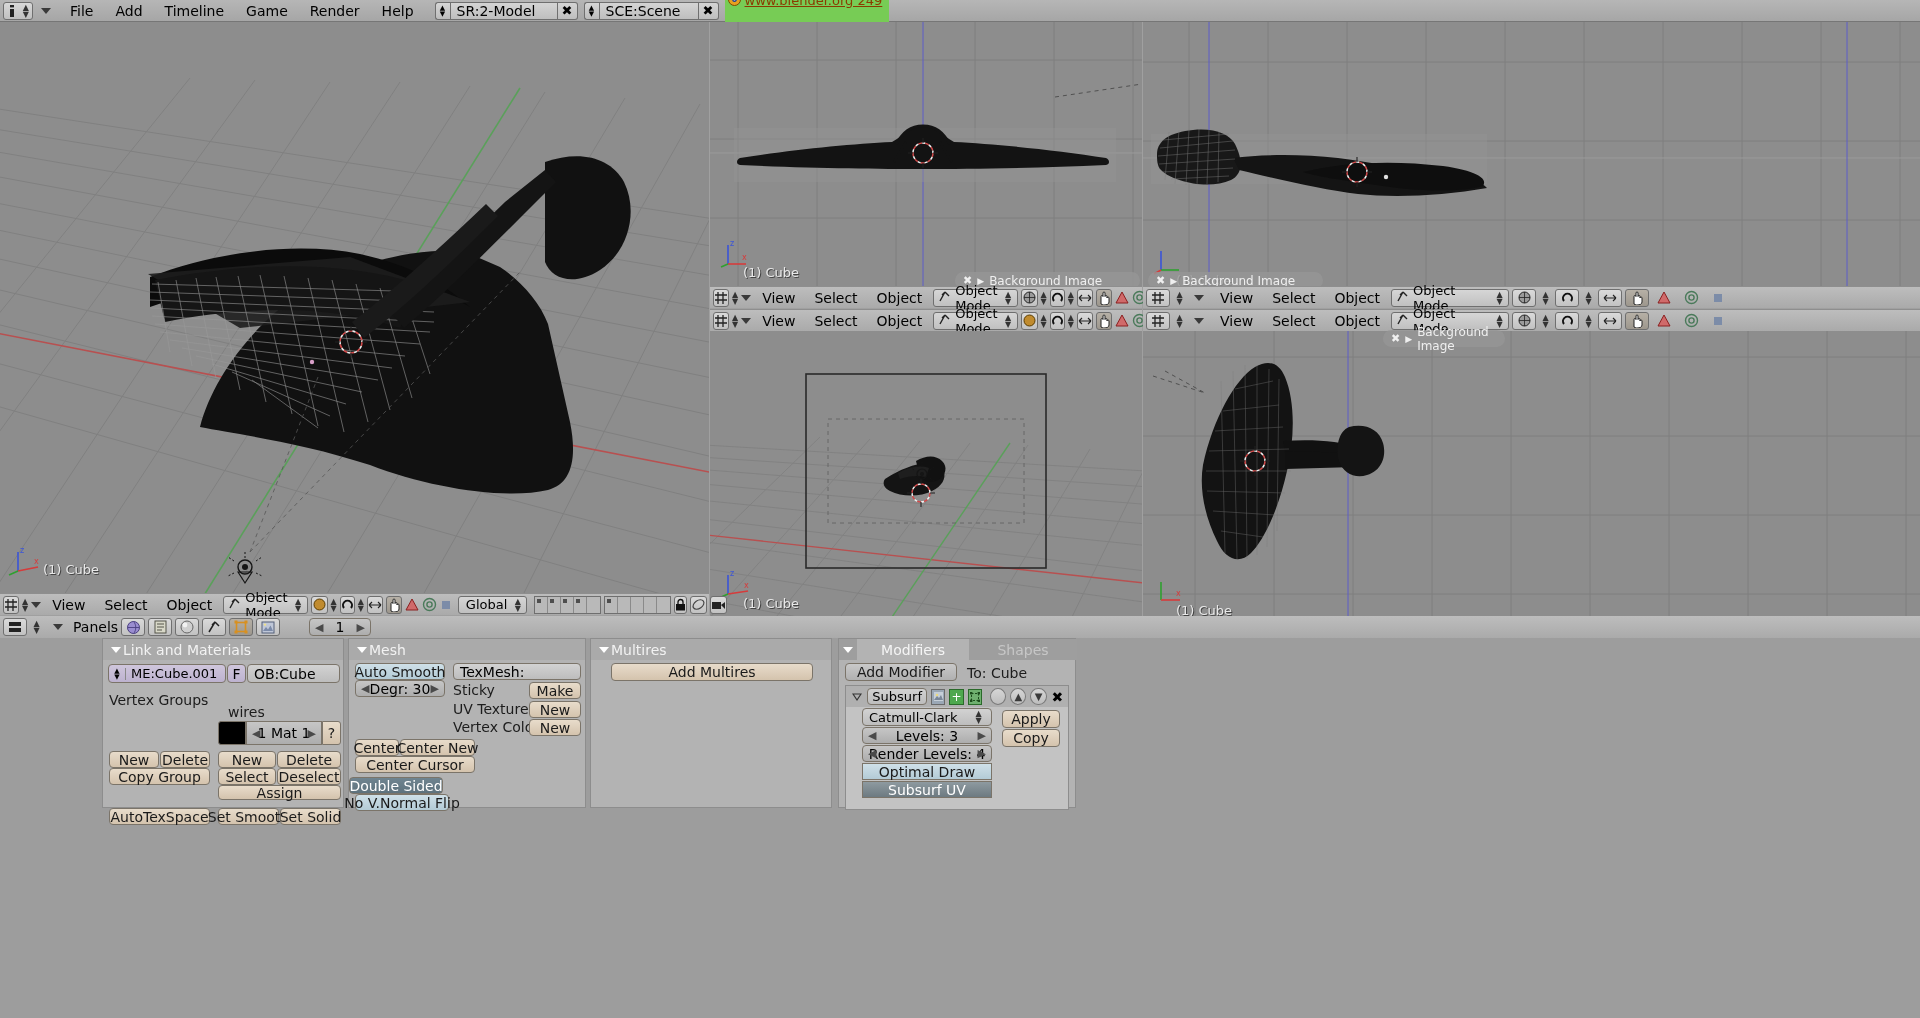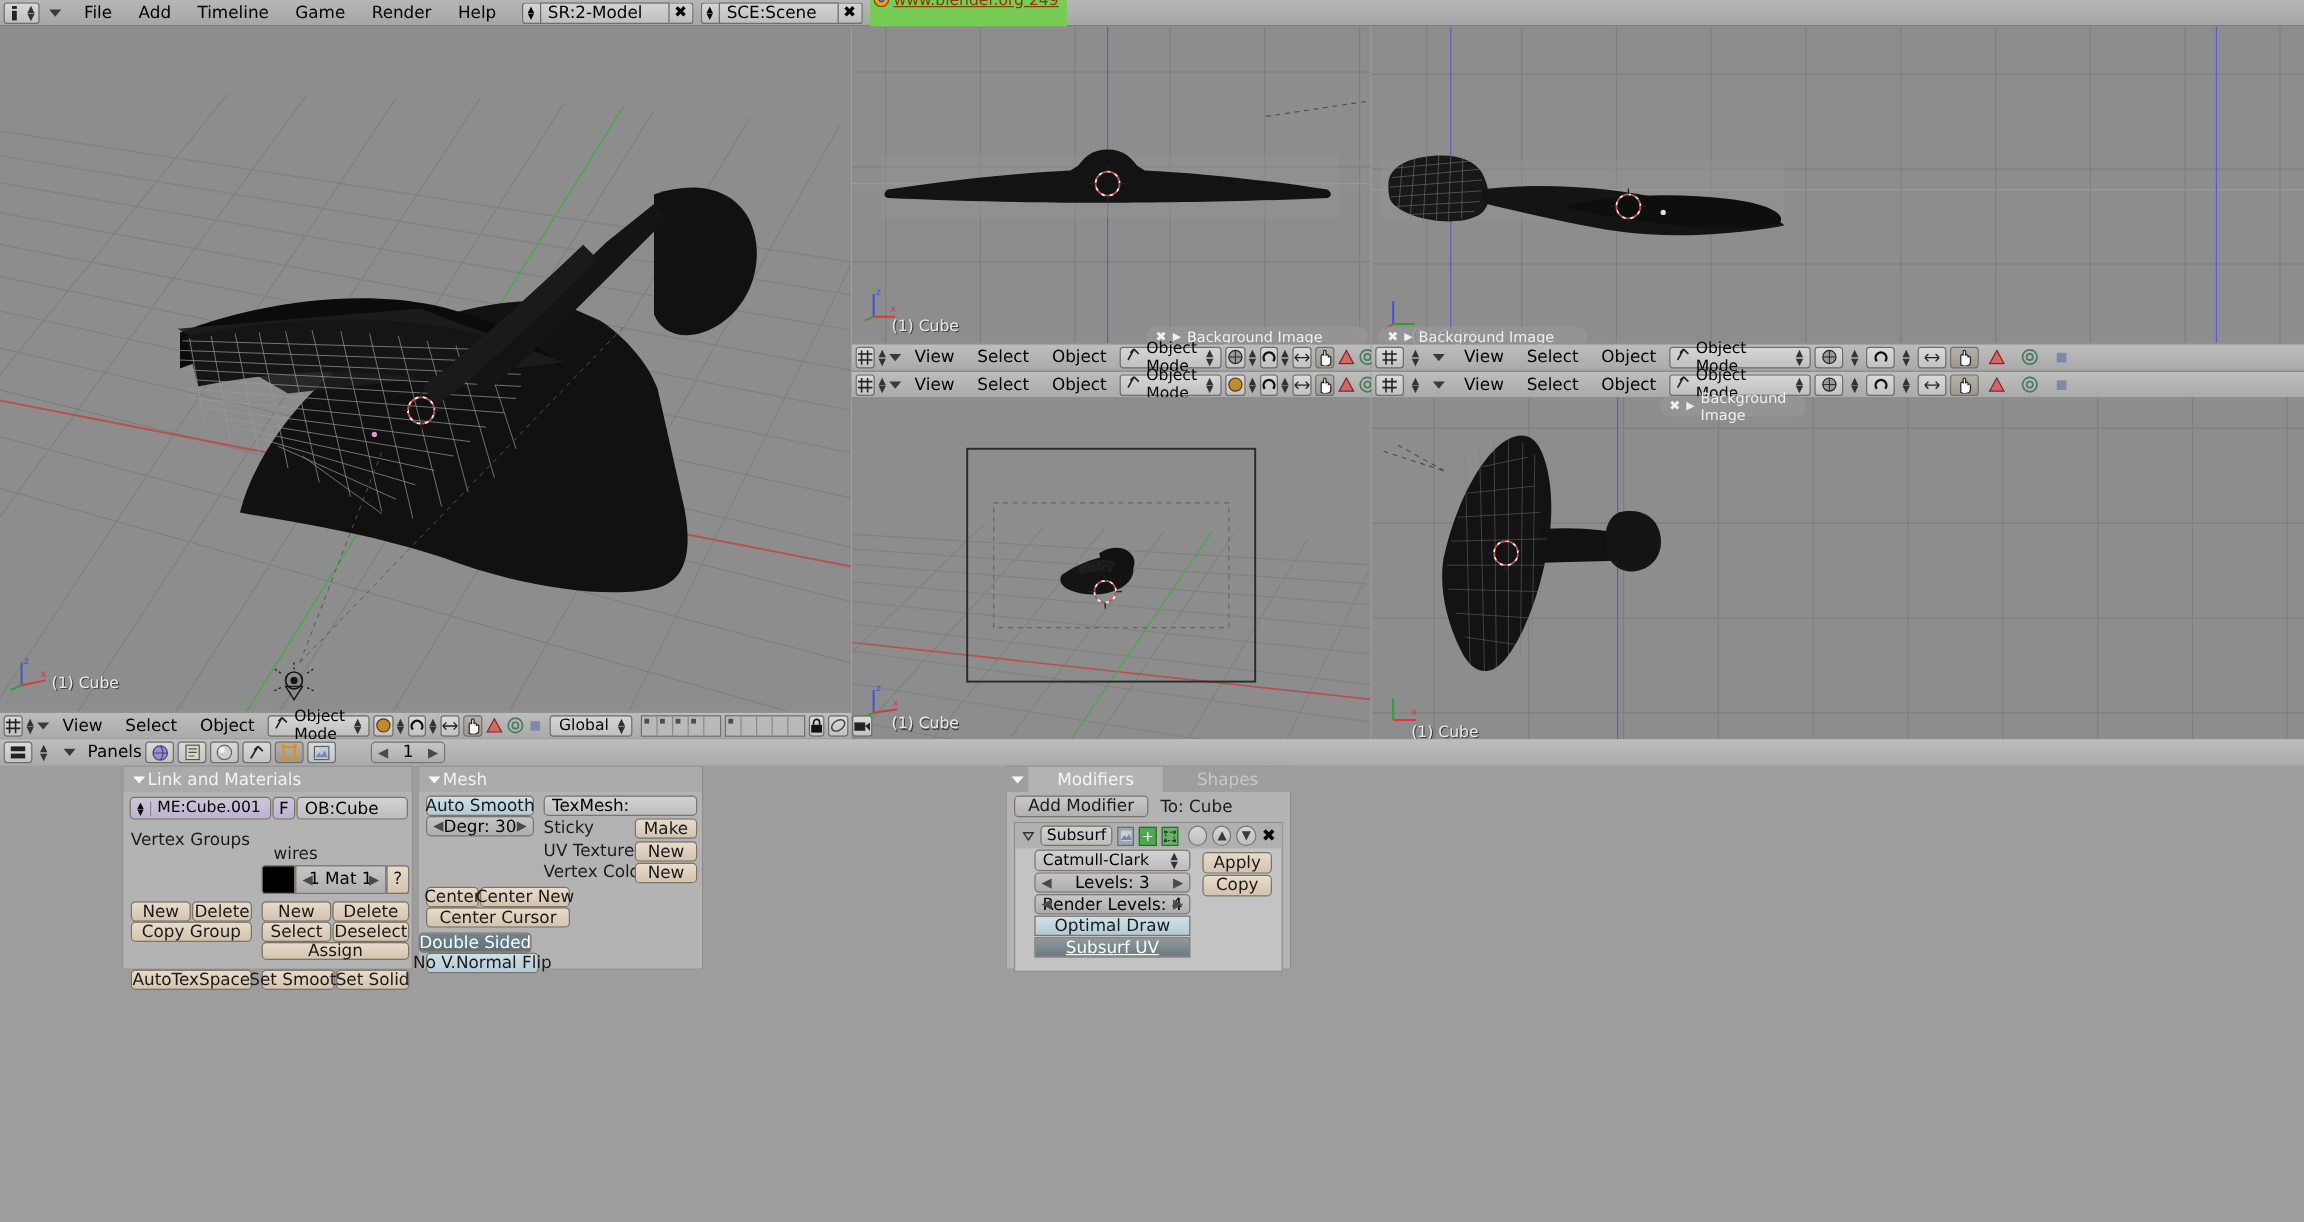--- a/index.html
+++ b/index.html
@@ -7,21 +7,21 @@
     font-family:"DejaVu Sans","Liberation Sans",sans-serif; font-size:15px; color:#000; }
   #app{ position:relative; width:1920px; height:1018px; }
 
   
   .bbtn{ background:linear-gradient(#e8dccb,#d4c3ad); border:1px solid #7b7469;
     border-radius:4px; color:#1a1a1a; font-size:14px; display:flex;
     align-items:center; justify-content:center; white-space:nowrap; }
   .bbtn.grey{ background:linear-gradient(#c9c9c9,#b0b0b0); }
   .bbtn.blue{ background:linear-gradient(#cfe0e8,#b3cbd6); }
   .bbtn.dark{ background:linear-gradient(#6f8490,#5e727d); color:#fff; }
-  .bbtn.darker{ background:linear-gradient(#8e9aa0,#6d7a81); color:#fff;text-decoration:underline; }
+  .bbtn.darker{ background:linear-gradient(#8e9aa0,#6d7a81); color:#fff; }
   .bfield{ background:linear-gradient(#d2d2d2,#bdbdbd); border:1px solid #7b7469;
     border-radius:4px; font-size:14px; display:flex; align-items:center; padding:0 6px; }
   .bfield.lav{ background:linear-gradient(#cfc6dc,#bdb2cf); }
   .num{ position:relative; background:linear-gradient(#c6c6c6,#adadad);
     border:1px solid #7b7469; border-radius:4px; font-size:14px;
     display:flex; align-items:center; justify-content:center; }
   .num .a{ position:absolute; font-size:11px; color:#4a4a4a; }
   .num .a.l{ left:5px; } .num .a.r{ right:5px; }
   .stepper{ width:13px; display:flex; flex-direction:column; align-items:center;
     justify-content:center; font-size:8px; line-height:7px; color:#333; }
@@ -1048,20 +1048,29 @@
 
         <div class="bbtn" style="position:absolute;left:6px;top:79px;width:44px;height:17px">Center</div>
         <div class="bbtn" style="position:absolute;left:51px;top:79px;width:75px;height:17px">Center New</div>
         <div class="bbtn" style="position:absolute;left:6px;top:96px;width:120px;height:17px">Center Cursor</div>
 
         <div class="bbtn dark" style="position:absolute;left:0;top:117px;width:94px;height:17px">Double Sided</div>
         <div class="bbtn blue" style="position:absolute;left:6px;top:134px;width:94px;height:17px">No V.Normal Flip</div>
       </div>
     </div>
 
+    <div class="panel" style="left:590px;top:22px;width:242px;height:170px;">
+      <div class="ttl">
+        <span class="tri tdown"></span>
+        <span>Multires</span>
+      </div>
+      <div class="body">
+        <div class="bbtn" style="position:absolute;left:20px;top:3px;width:202px;height:18px">Add Multires</div>
+      </div>
+    </div>
 
     <div class="panel" style="left:838px;top:22px;width:238px;height:170px;background:#b3b3b3;">
       <div style="position:absolute;left:0;top:0;width:238px;height:21px;background:#9e9e9e"></div>
       <div style="position:absolute;left:0;top:0;width:18px;height:21px;display:flex;align-items:center;justify-content:center">
           <span class="tri tdown"></span>
         </div>
       <div class="tab on" style="left:18px;width:112px">Modifiers</div>
       <div class="tab off" style="left:130px;width:108px">Shapes</div>
 
       <div class="body">

